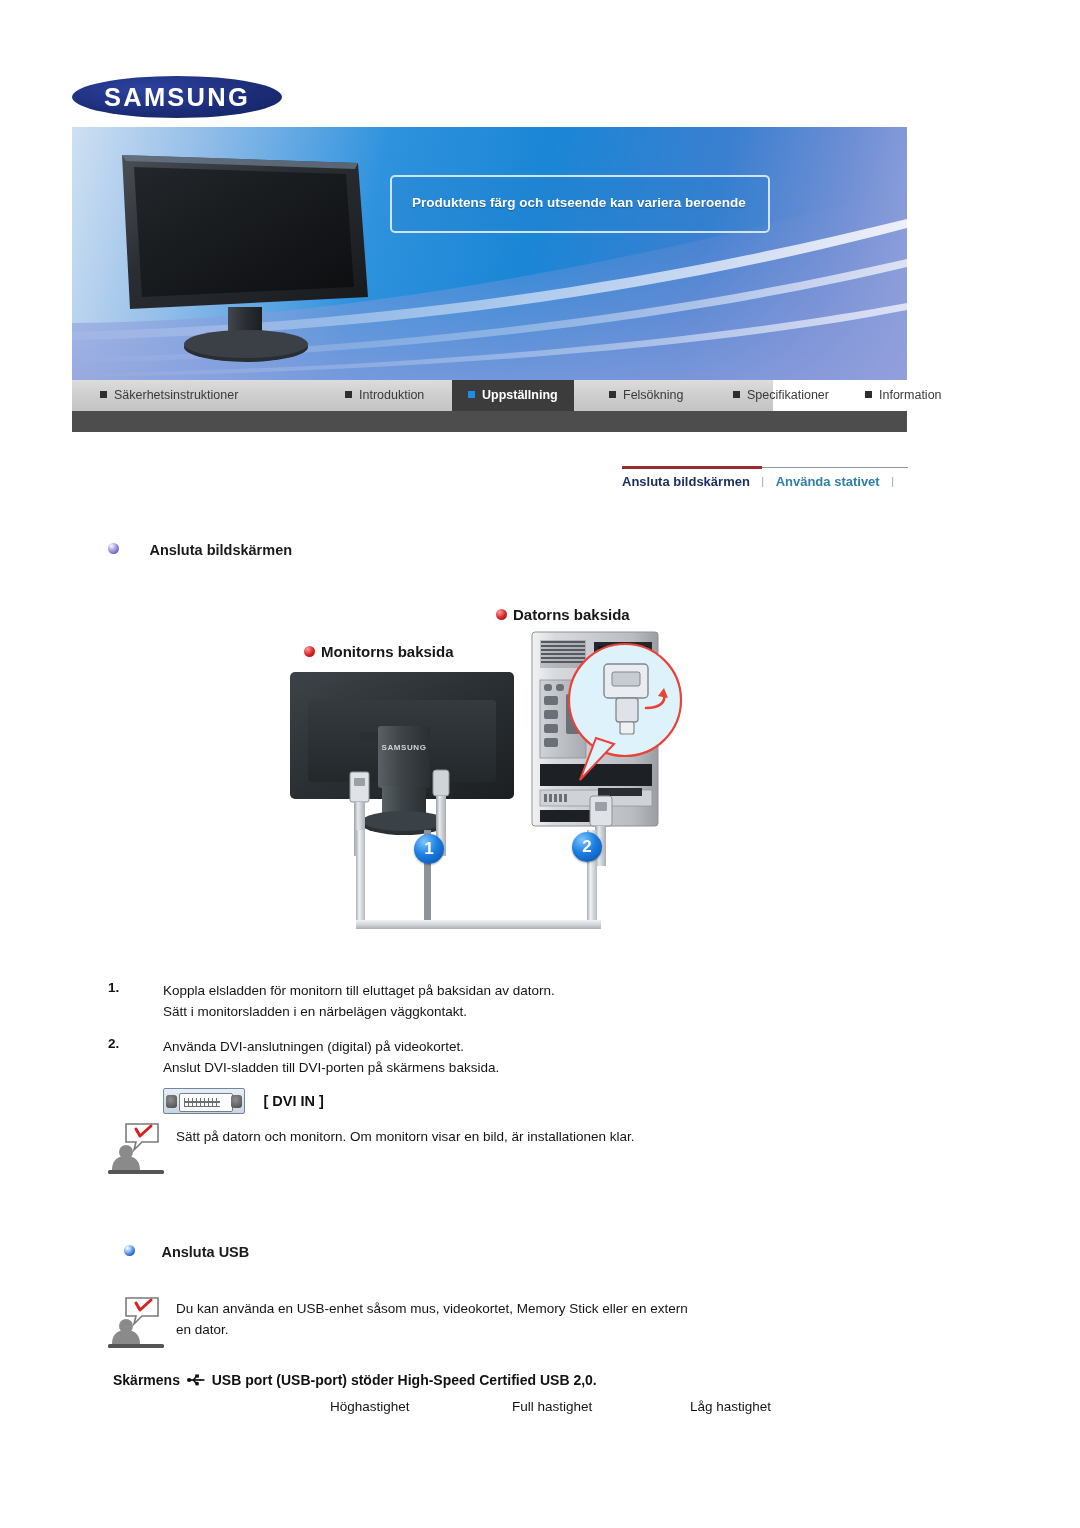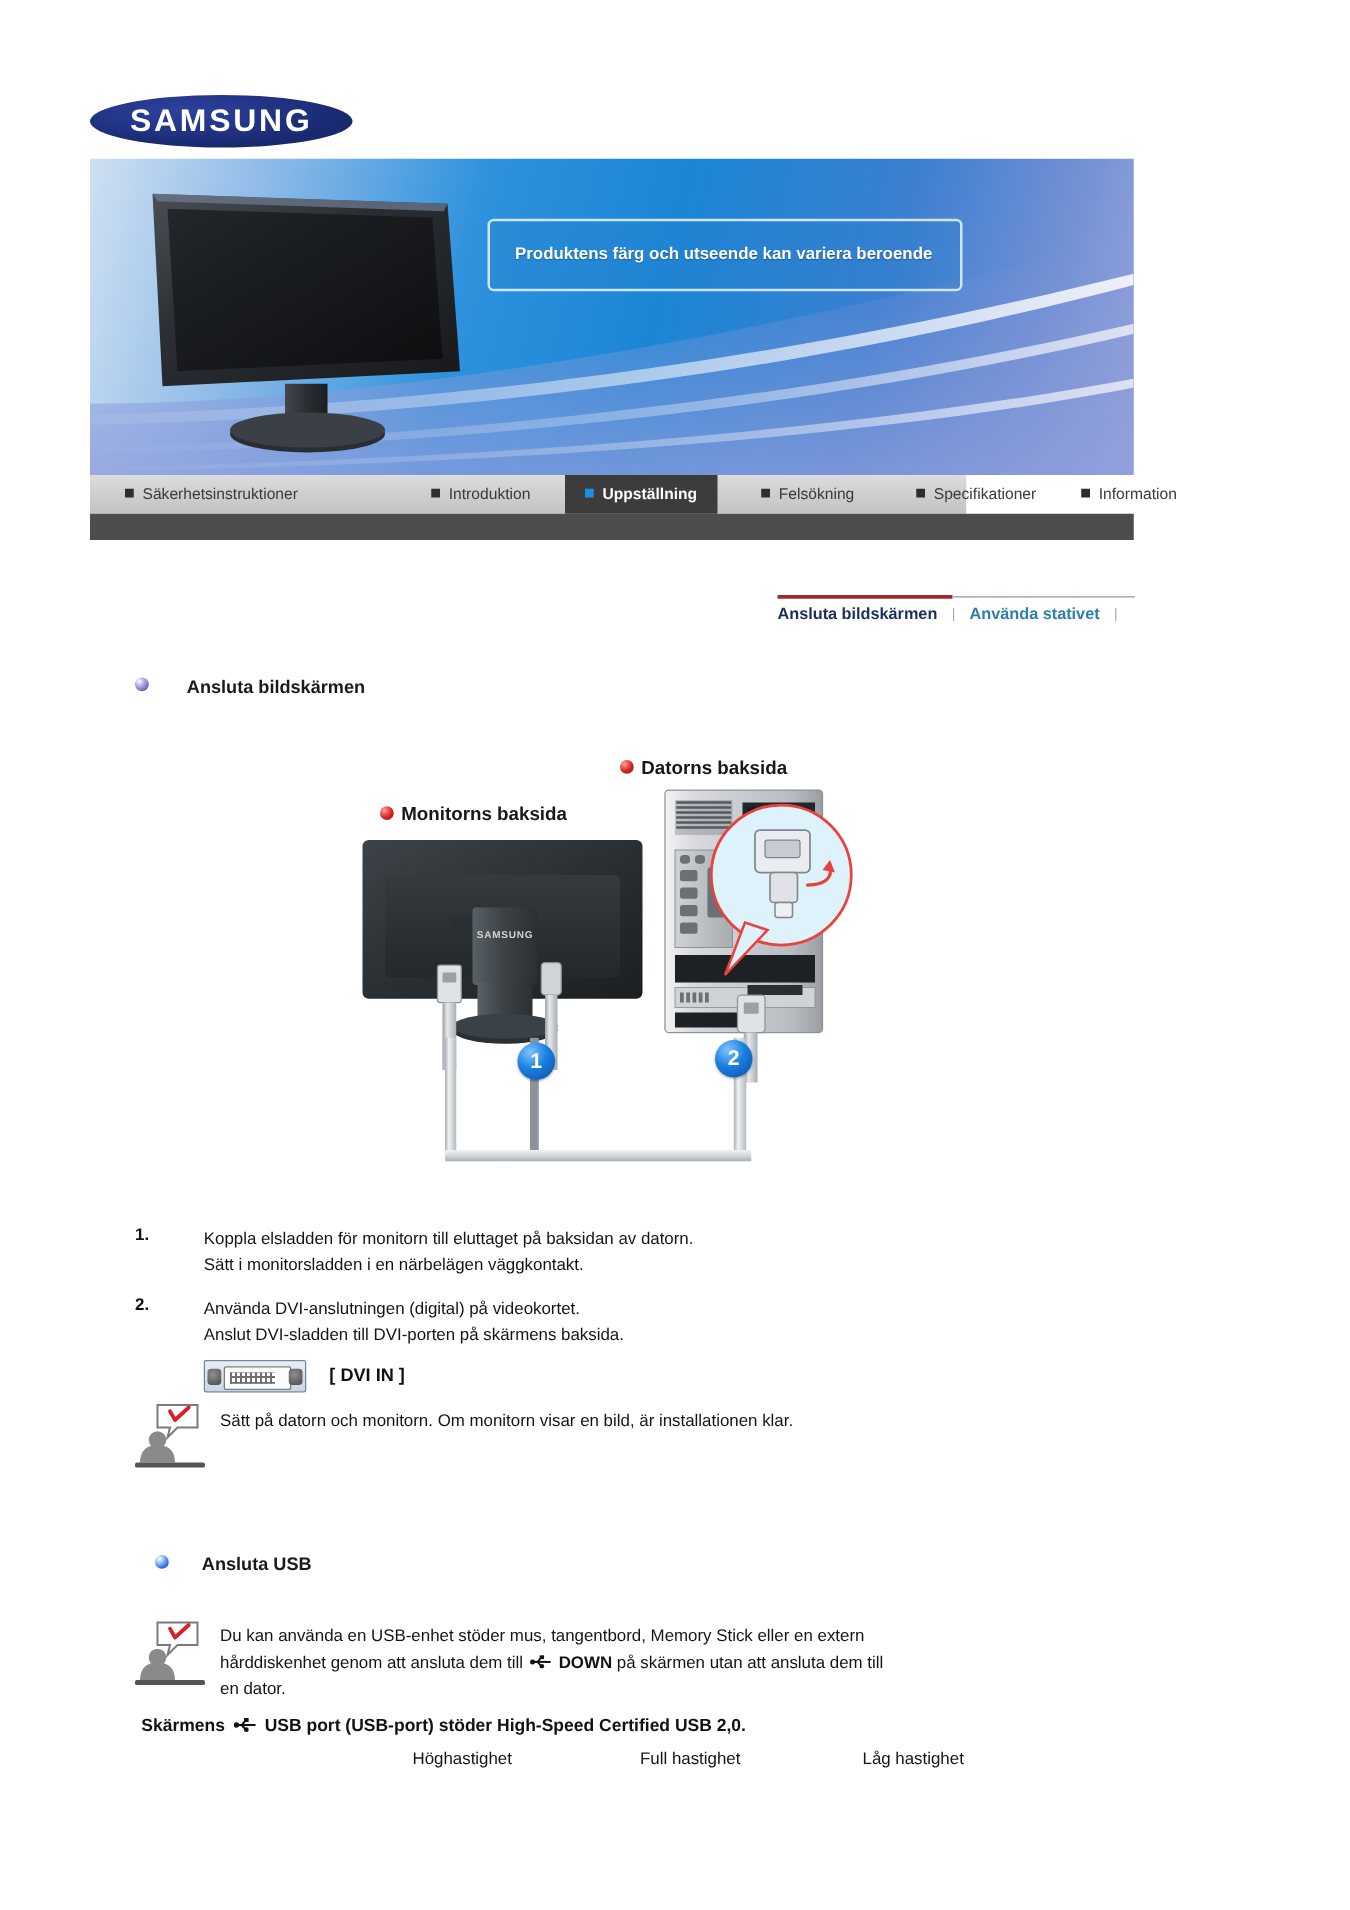--- a/index.html
+++ b/index.html
@@ -141,21 +141,20 @@
     background: #4d4d4d;
   }
 
   
   .subnav {
     position: absolute;
     left: 622px;
     top: 466px;
     width: 286px;
     height: 32px;
-    margin-top: 10px;
   }
   .subnav-rule-red {
     position: absolute;
     left: 0; top: 0;
     width: 140px;
     height: 3px;
     background: #9e2b2b;
   }
   .subnav-rule-gray {
     position: absolute;
@@ -675,35 +674,21 @@
 
 <div class="noteblock" style="left:108px; top:1296px; width:780px;">
   <svg class="person-icon" viewBox="0 0 58 56">
     <path d="M18 2 L50 2 L50 20 L34 20 L26 28 L28 20 L18 20 Z" fill="#ffffff" stroke="#7a7a7a" stroke-width="1.6"></path>
     <path d="M28 7 L32 14 L43 4" fill="none" stroke="#d62222" stroke-width="3" stroke-linecap="round" stroke-linejoin="round"></path>
     <circle cx="18" cy="30" r="7" fill="#8a8a8a"></circle>
     <path d="M4 48 C4 38 10 34 18 34 C26 34 32 38 32 48 Z" fill="#8a8a8a"></path>
     <rect x="0" y="48" width="56" height="4" rx="1.5" fill="#555555"></rect>
   </svg>
   <div class="note-text" style="margin-left:68px; padding-top:2px;">
-    <div>Du kan använda en USB-enhet stöder mus, tangentbord, Memory Stick eller en extern</div>
-    <div>
-      <span>hårddiskenhet genom att ansluta dem till</span>
-      <svg class="usbsym" viewBox="0 0 34 22">
-        <circle cx="4" cy="11" r="4" fill="#111111"></circle>
-        <rect x="4" y="9.4" width="22" height="3.2" fill="#111111"></rect>
-        <path d="M24 11 L33 11" stroke="#111111" stroke-width="3.2"></path>
-        <path d="M12 11 L18 4" stroke="#111111" stroke-width="3"></path>
-        <rect x="15.5" y="0.5" width="7" height="6" fill="#111111"></rect>
-        <path d="M12 11 L18 18" stroke="#111111" stroke-width="3"></path>
-        <circle cx="19" cy="18" r="3.6" fill="#111111"></circle>
-      </svg>
-      <span class="strongtxt">DOWN</span>
-      <span>på skärmen utan att ansluta dem till</span>
-    </div>
+    <div>Du kan använda en USB-enhet såsom mus, videokortet, Memory Stick eller en extern</div>
     <div>en dator.</div>
   </div>
 </div>
 
 <div class="usb-bold-line">
   <span>Skärmens</span>
   <svg class="usbsym" viewBox="0 0 34 22">
     <circle cx="4" cy="11" r="4" fill="#111111"></circle>
     <rect x="4" y="9.4" width="22" height="3.2" fill="#111111"></rect>
     <path d="M24 11 L33 11" stroke="#111111" stroke-width="3.2"></path>

